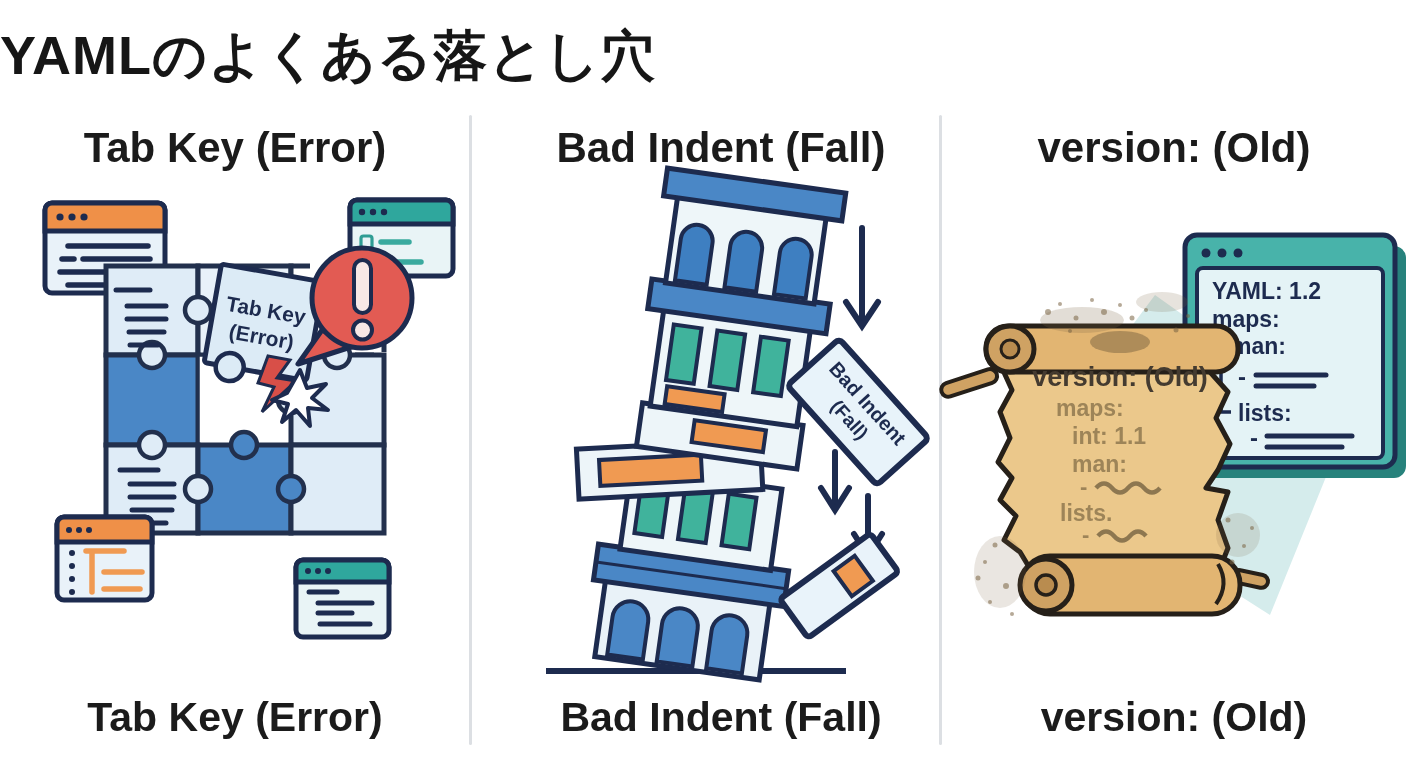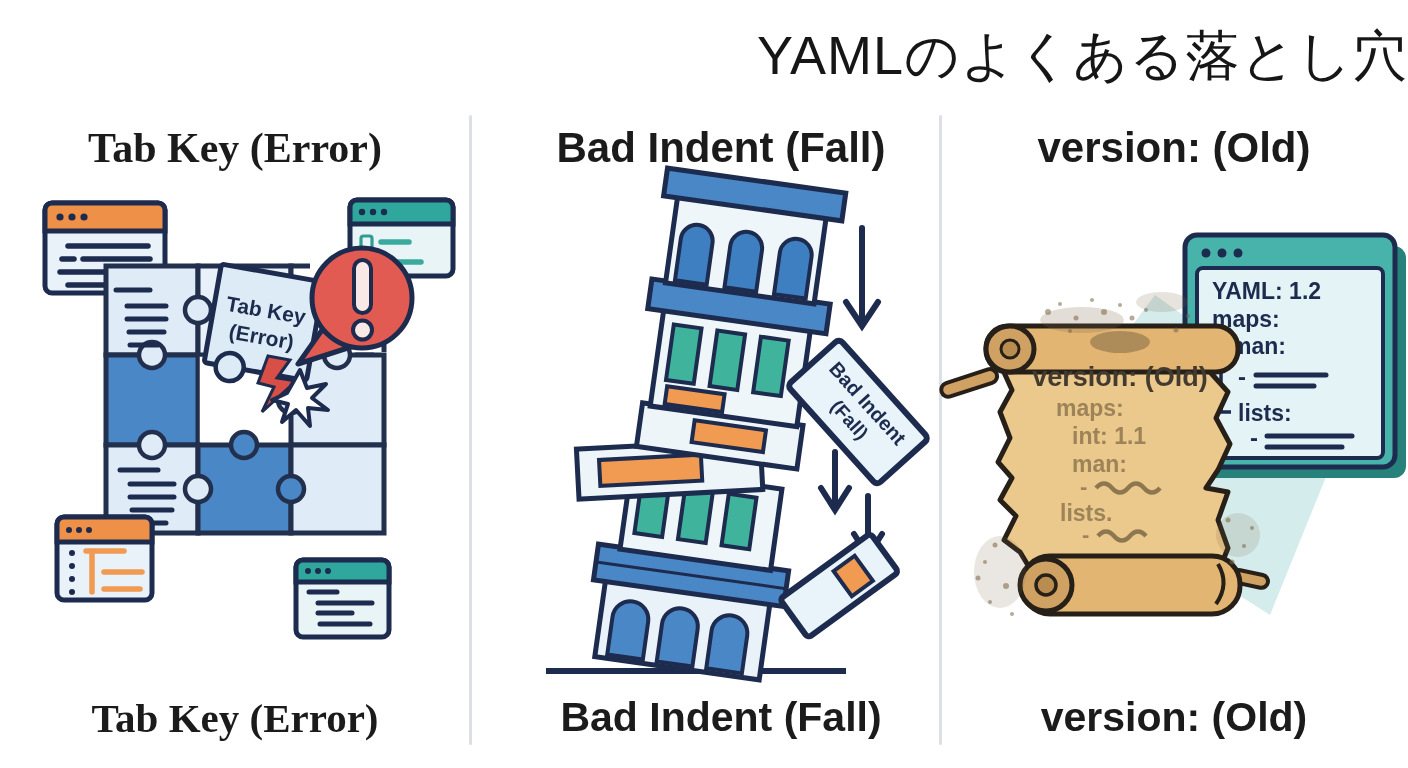--- a/index.html
+++ b/index.html
@@ -1,24 +1,24 @@
 <!DOCTYPE html>
 <html><head>
 <meta charset="utf-8">
 <style>
   html,body{margin:0;padding:0;background:#ffffff;}
   #page{position:relative;width:1408px;height:768px;background:#ffffff;overflow:hidden;
         font-family:"Liberation Sans","DejaVu Sans",sans-serif;}
-  .title{position:absolute;top:20px;left:0;width:1408px;text-align:right;
-         font-size:54px;font-weight:400;color:#161616;letter-spacing:1px;}
+  .title{position:absolute;top:20px;left:0;width:1408px;text-align:left;
+         font-size:54px;font-weight:700;color:#161616;letter-spacing:1px;}
   .col-header{position:absolute;top:124px;height:64px;text-align:center;
               font-size:42px;font-weight:800;color:#1b1b1b;}
   .col-footer{position:absolute;top:694px;height:62px;text-align:center;
               font-size:41px;font-weight:800;color:#1b1b1b;}
-  .c1{left:0;width:470px;font-family:Liberation Serif, serif;}
+  .c1{left:0;width:470px;}
   .c2{left:486px;width:470px;}
   .c3{left:940px;width:468px;}
   .divider{position:absolute;top:115px;height:630px;width:3px;background:#dcdfe3;border-radius:2px;}
   svg{position:absolute;left:0;top:0;}
   text{font-family:"Liberation Sans","DejaVu Sans",sans-serif;font-weight:bold;}
   .ink{fill:#1d2b4f;}
   .code-dark{fill:#1d2b4f;}
   .faded{fill:#9d8458;}
   .scroll-title{fill:#443b30;}
 </style>

